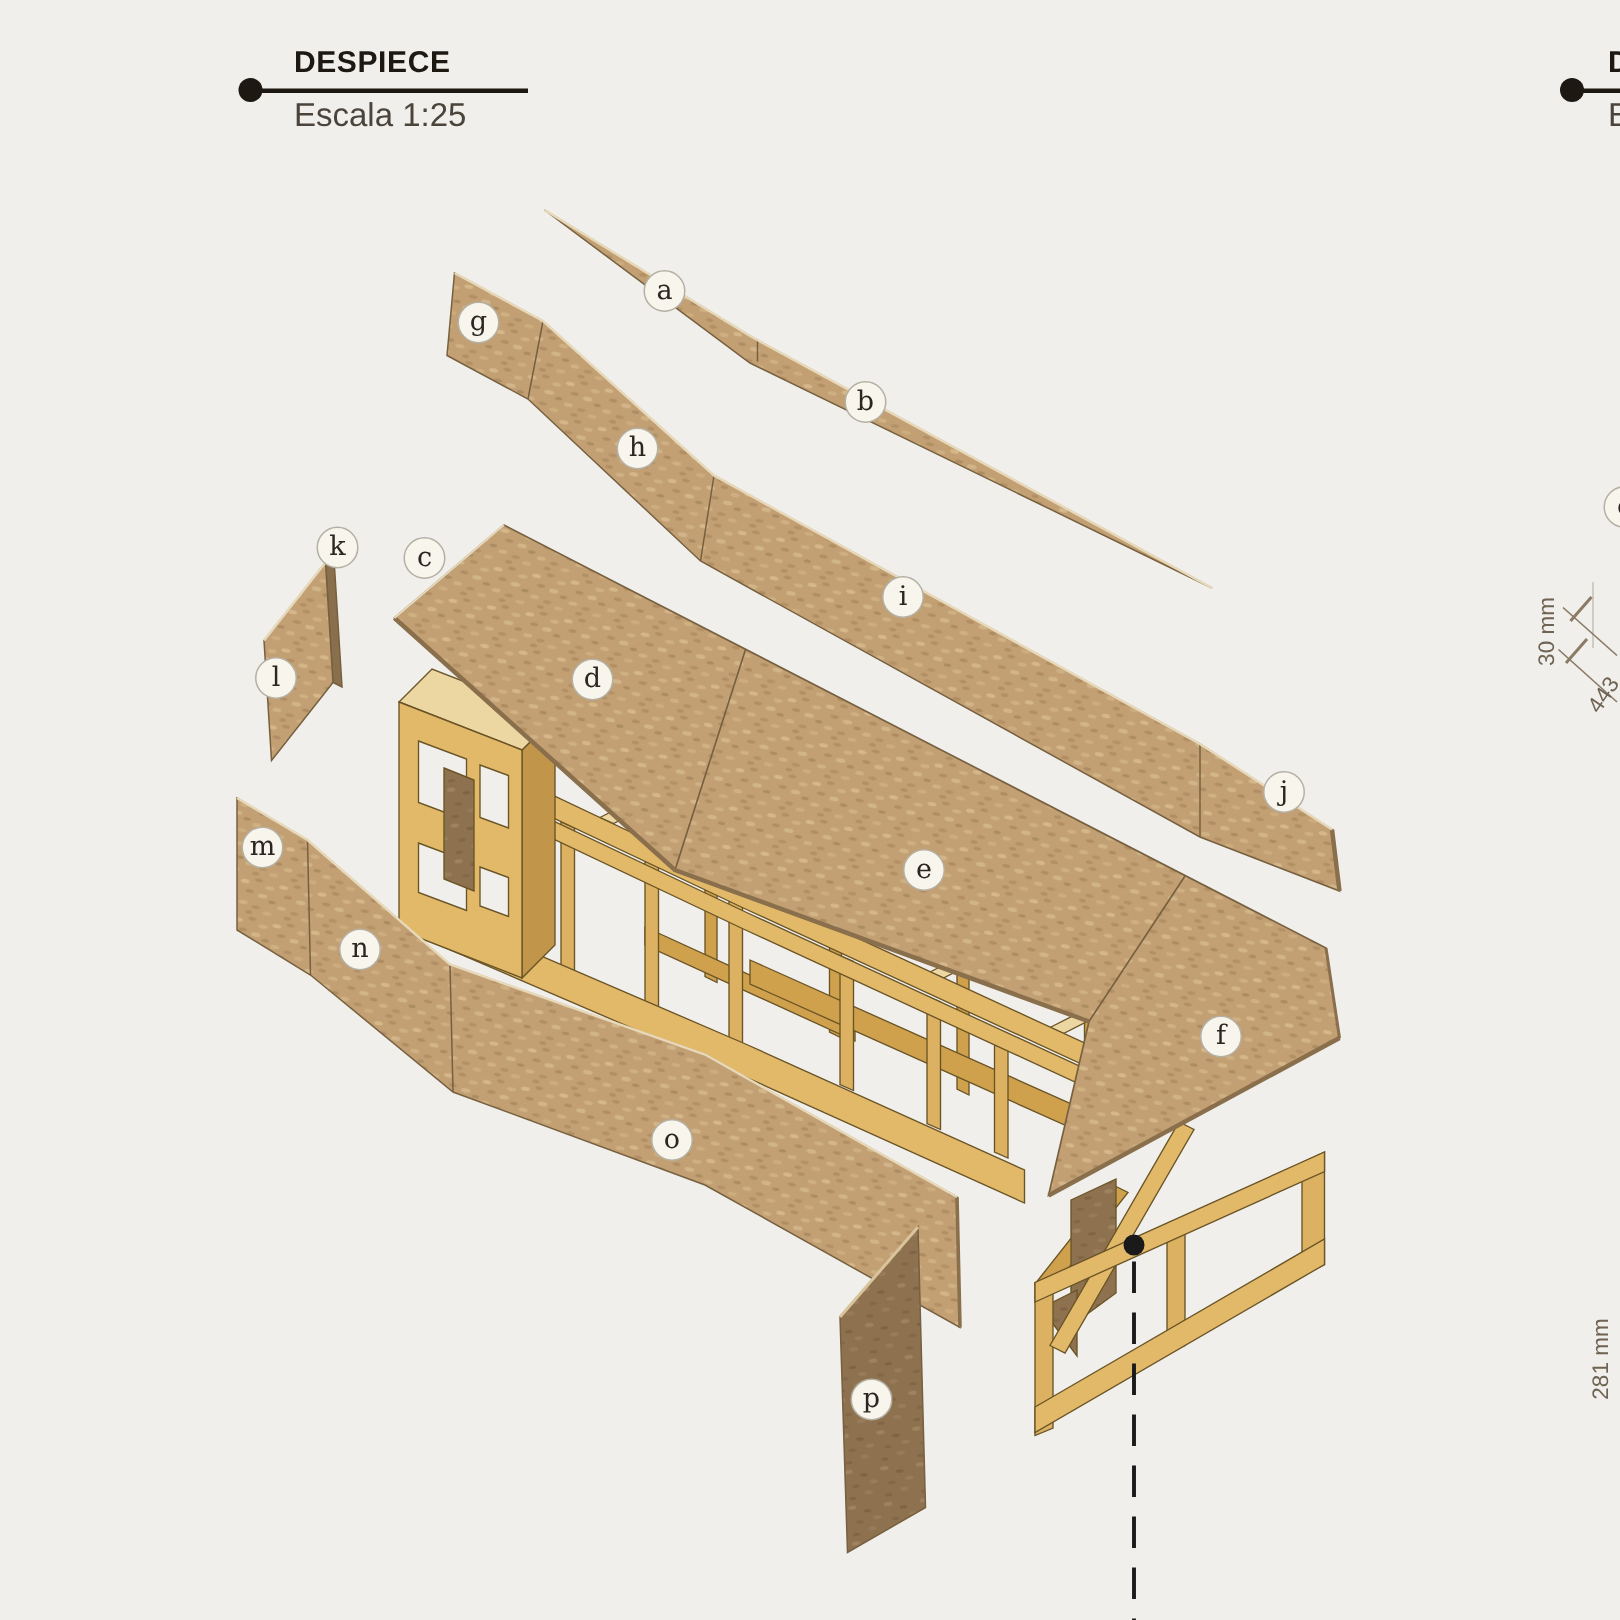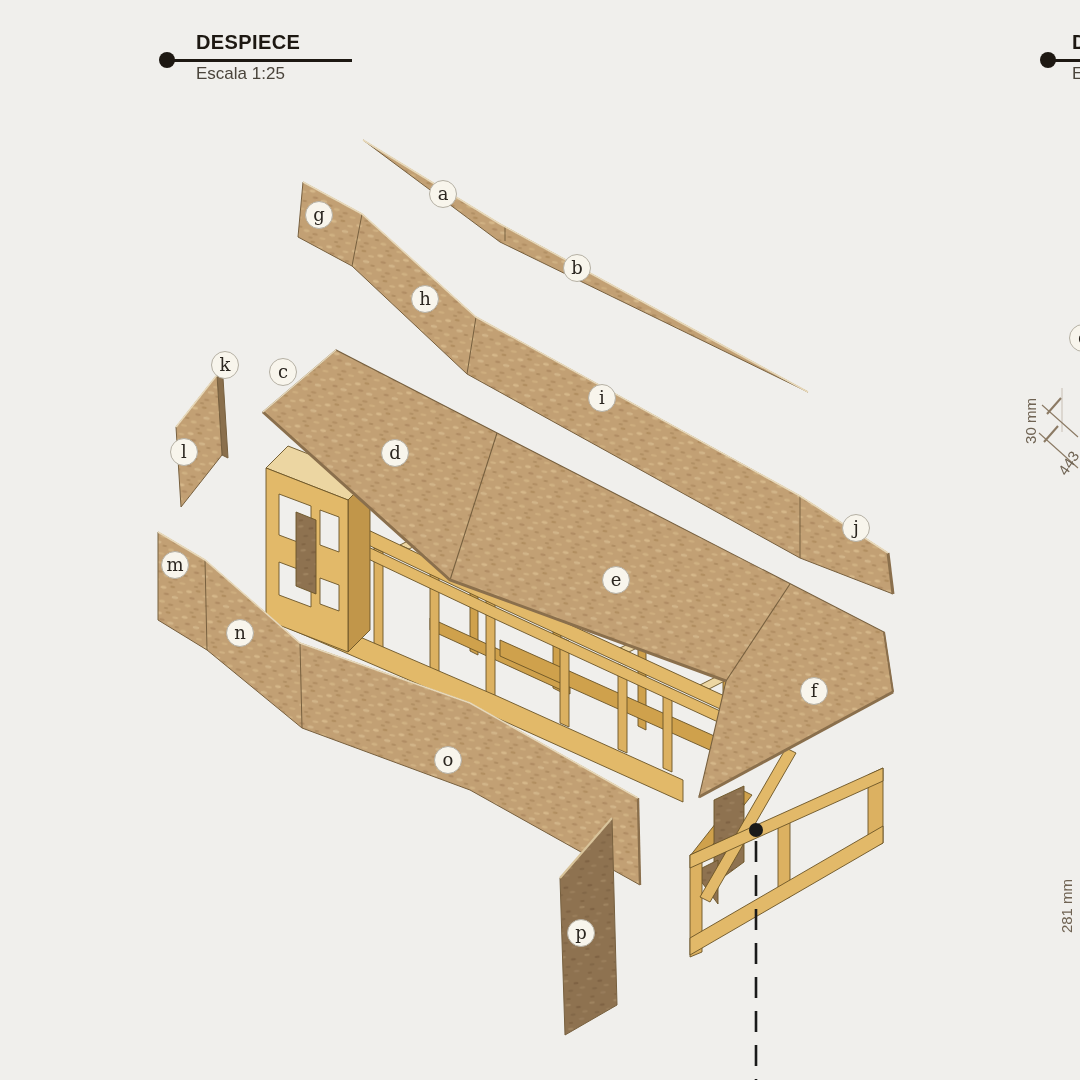--- a/index.html
+++ b/index.html
@@ -12,21 +12,21 @@
   }
   #drawing{position:absolute;left:0;top:0;}
   .title-block{position:absolute;}
   .tb-dot{position:absolute;width:16px;height:16px;border-radius:50%;background:var(--ink,#1d1812);}
   .tb-line{position:absolute;height:3px;background:var(--ink,#1d1812);}
   .tb-title{
     position:absolute;font-weight:bold;font-size:20px;letter-spacing:.4px;
     color:var(--ink,#1d1812);white-space:nowrap;
   }
   .tb-sub{
-    position:absolute;font-size:17px;color:var(--ink-soft,#4a443b);white-space:nowrap;
+    position:absolute;font-size:22px;color:var(--ink-soft,#4a443b);white-space:nowrap;
   }
   .plabel{
     position:absolute;width:28px;height:28px;border-radius:50%;
     background:var(--label-bg,#f8f5ec);
     border:1.4px solid var(--label-ring,#b5b0a4);
     box-sizing:border-box;
     display:flex;align-items:center;justify-content:center;
     font-family:"DejaVu Serif", serif;
     font-size:18px;color:var(--label-ink,#2b2620);
     line-height:1;

